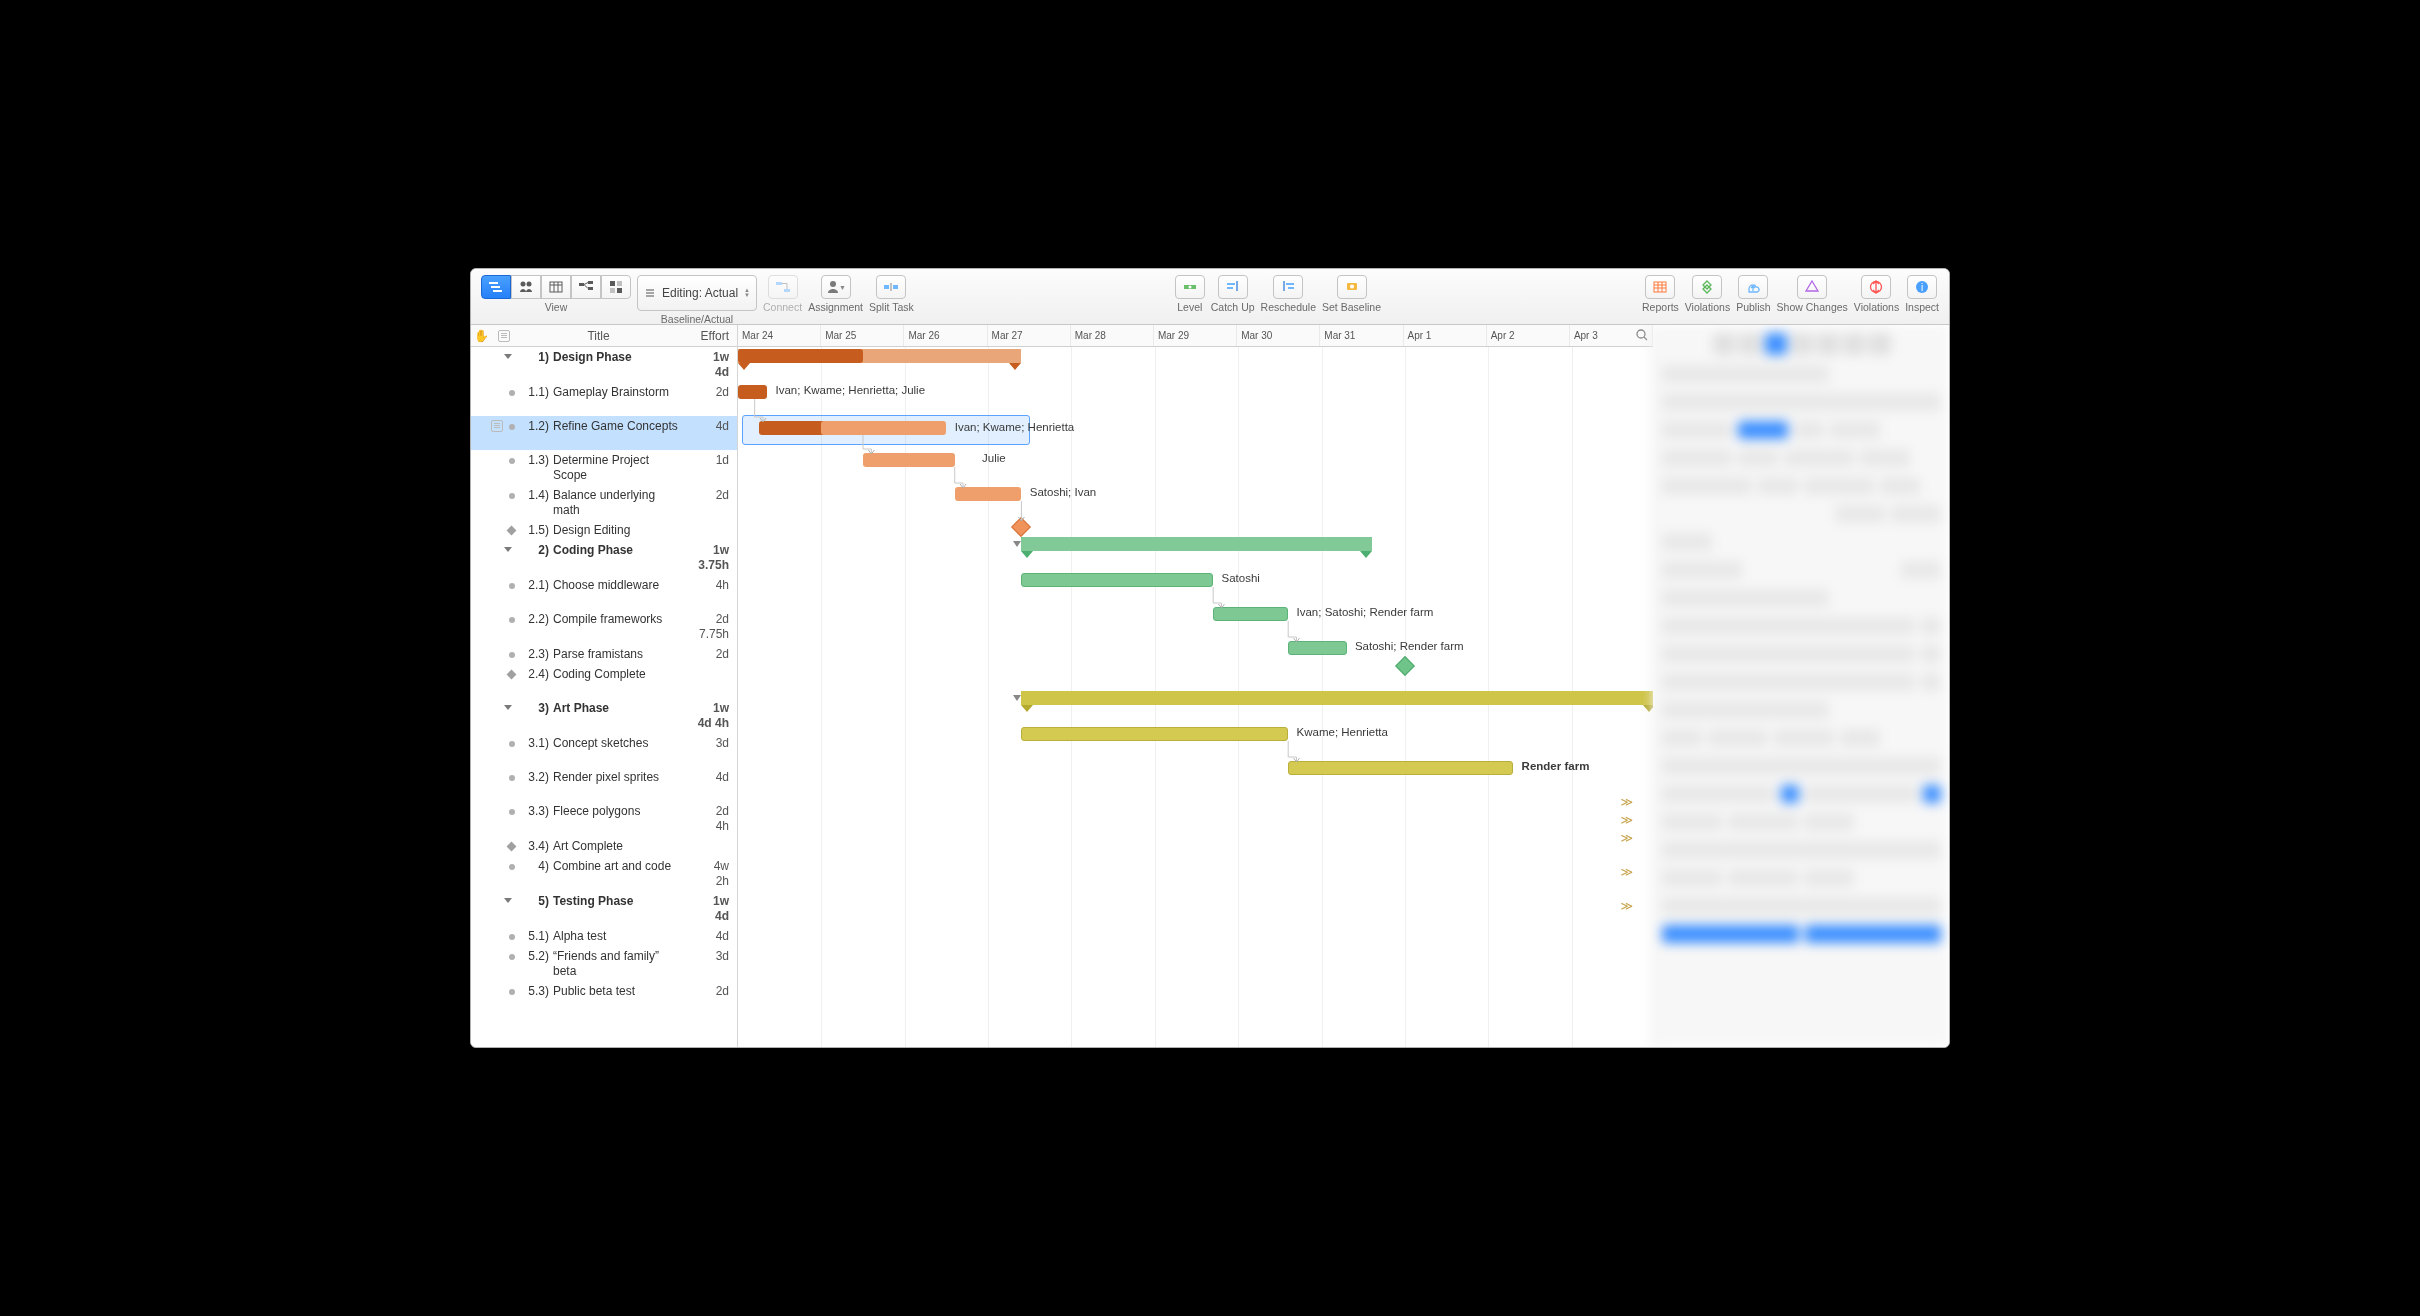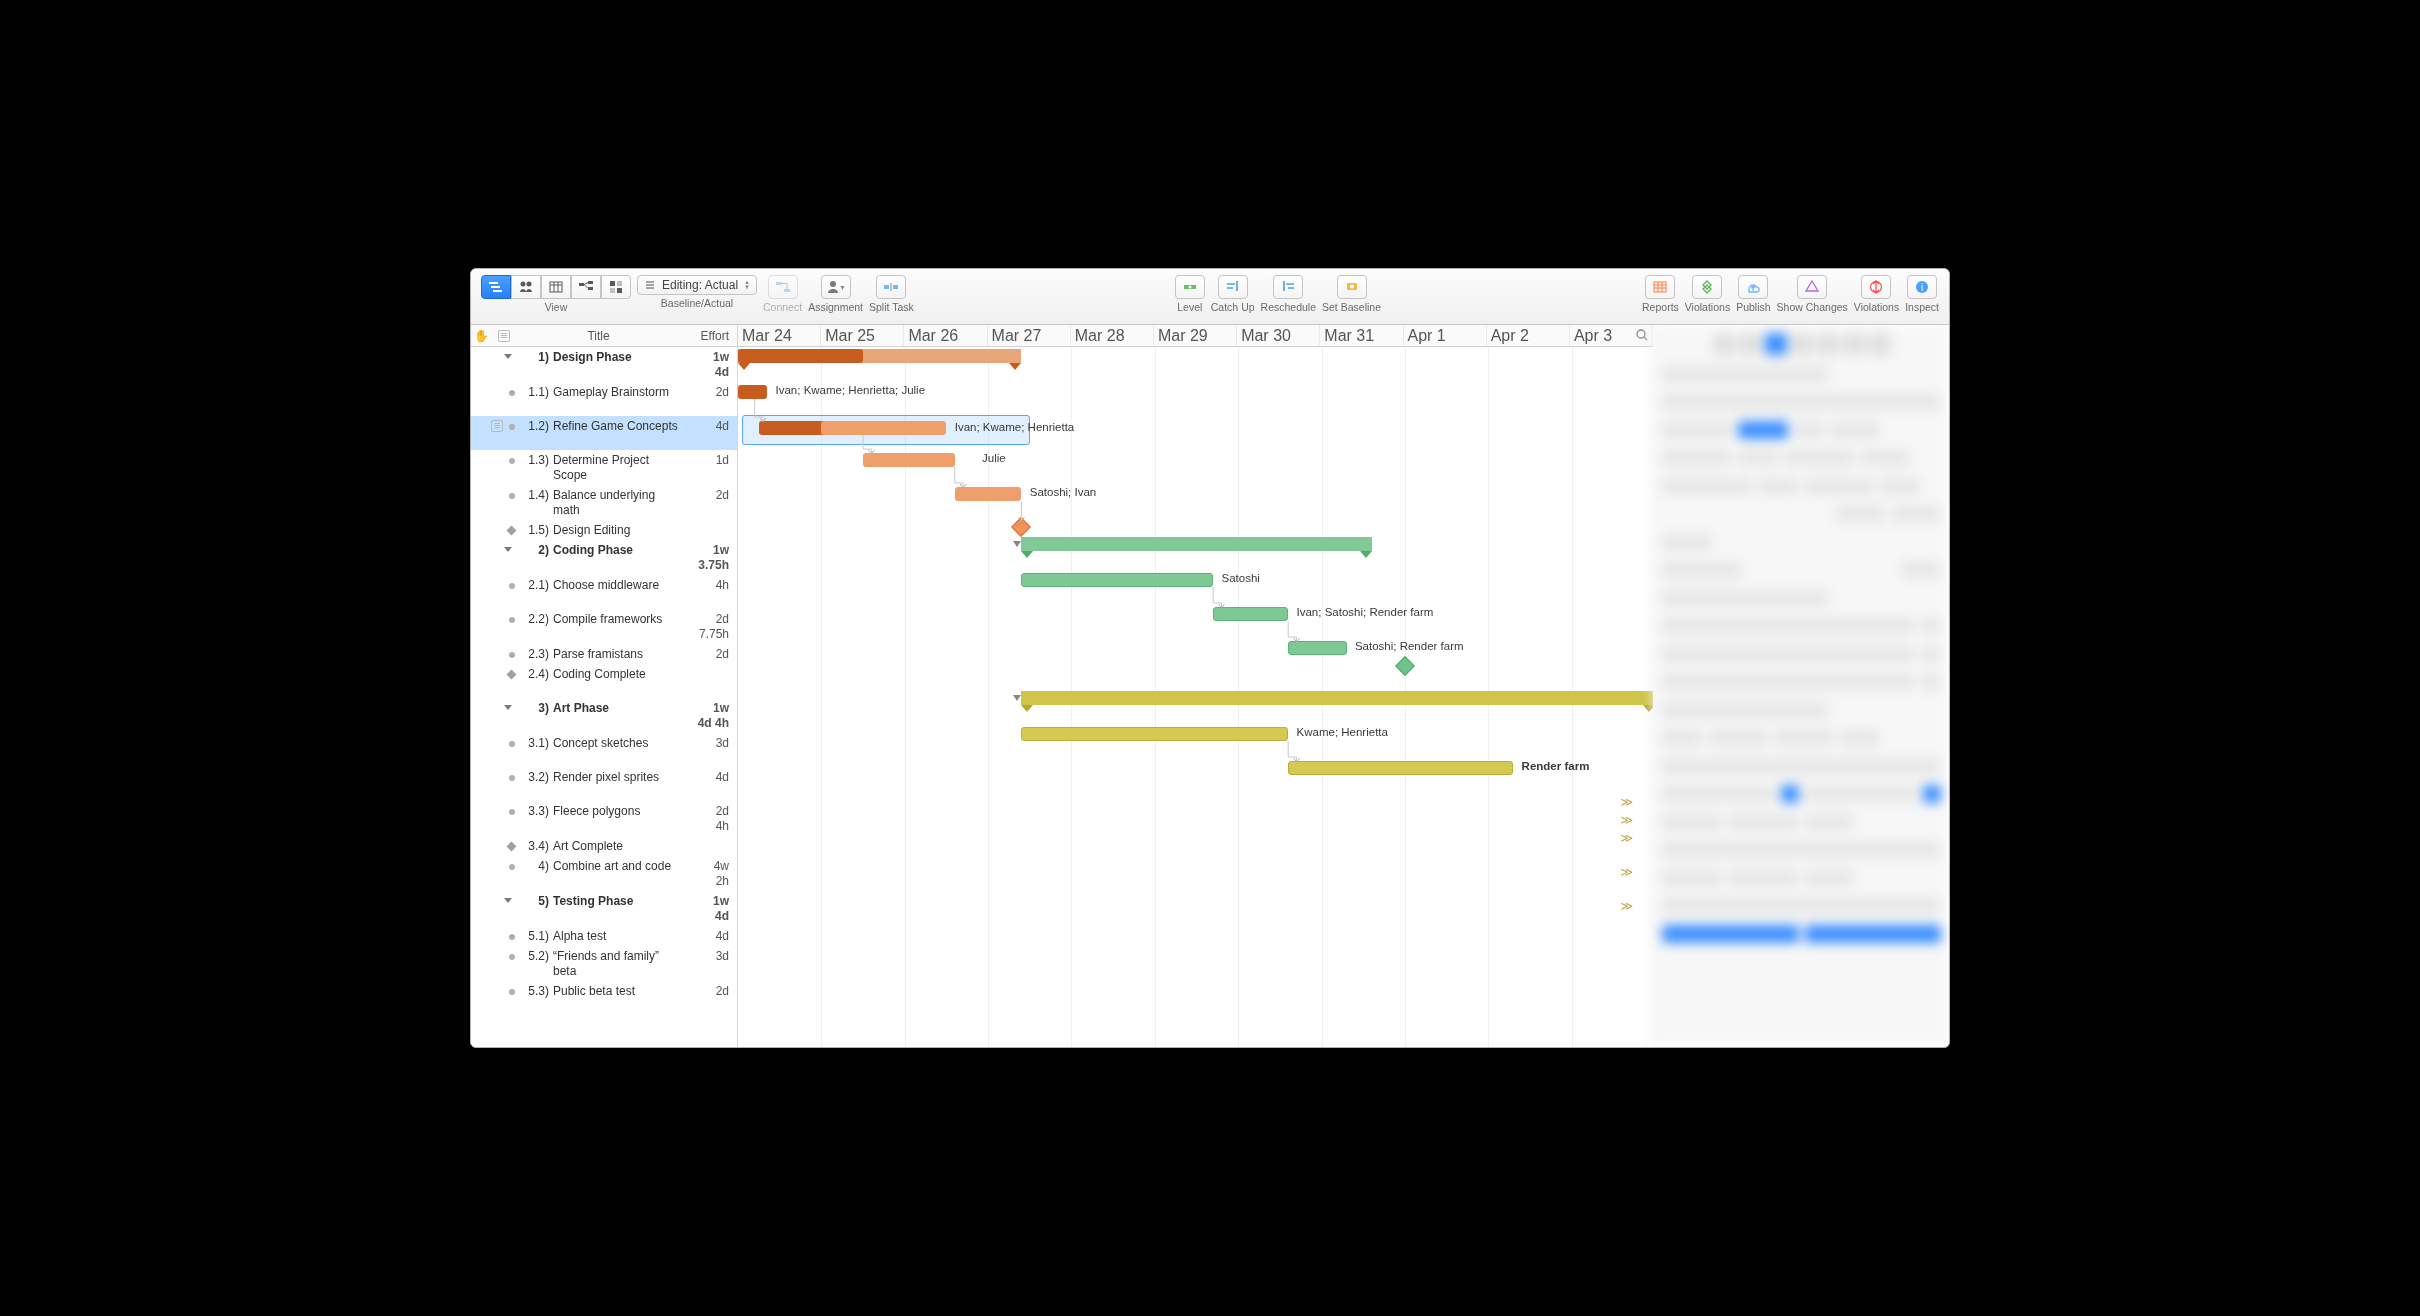--- a/index.html
+++ b/index.html
@@ -16,21 +16,21 @@
 .doc-icon::before{content:"";position:absolute;top:0;right:0;width:5px;height:5px;background:#fff3da;border-bottom-left-radius:2px;}
 .toolbar { height:56px; background:linear-gradient(#fcfcfc,#f0f0f0); border-bottom:1px solid #c8c8c8; display:flex; align-items:flex-start; padding:6px 10px 0; gap:6px; font-size:11px; color:#666; }
 .tool-group{display:flex;flex-direction:column;align-items:center;gap:2px;}
 .tool-btns{display:flex;gap:0;}
 .tbtn{width:30px;height:24px;background:linear-gradient(#ffffff,#f4f4f4);border:1px solid #c4c4c4;display:flex;align-items:center;justify-content:center;font-size:14px;color:#5a5a5a;cursor:pointer;}
 .tbtn.first{border-radius:4px 0 0 4px;}
 .tbtn.last{border-radius:0 4px 4px 0;}
 .tbtn.solo{border-radius:4px;}
 .tbtn.active{background:linear-gradient(#4aa0ff,#2680f8);color:#fff;border-color:#1a68d8;}
 .tlabel{font-size:10.5px;color:#6a6a6a;}
-.dropdown{height:20px;background:linear-gradient(#fff,#f2f2f2);border:1px solid #c4c4c4;border-radius:4px;display:flex;align-items:center;padding:0 6px;gap:6px;font-size:12px;color:#444;}
+.dropdown{height:36px;background:linear-gradient(#fff,#f2f2f2);border:1px solid #c4c4c4;border-radius:4px;display:flex;align-items:center;padding:0 6px;gap:6px;font-size:12px;color:#444;}
 .dd-arrows{display:flex;flex-direction:column;font-size:6px;line-height:5px;color:#888;}
 .spacer{flex:1;}
 .tbtn svg{width:16px;height:16px;}
 .content{flex:1;display:flex;overflow:hidden;background:#fff;}
 .outline{width:267px;border-right:1px solid #d5d5d5;display:flex;flex-direction:column;font-size:12px;}
 .outline-head{height:22px;border-bottom:1px solid #d0d0d0;display:flex;align-items:center;background:#fafafa;}
 .oh-icon{width:22px;display:flex;justify-content:center;color:#888;}
 .oh-title{flex:1;text-align:center;color:#555;}
 .oh-effort{width:55px;text-align:right;padding-right:8px;color:#555;}
 .outline-body{flex:1;overflow:auto;}
@@ -40,21 +40,21 @@
 .ocol-idx{width:34px;text-align:right;padding-right:4px;color:#333;padding-top:1px;}
 .ocol-title{flex:1;color:#333;padding-top:1px;padding-right:4px;line-height:1.25;}
 .ocol-effort{width:55px;text-align:right;padding-right:8px;color:#555;padding-top:1px;line-height:1.25;}
 .orow.group .ocol-title,.orow.group .ocol-idx{font-weight:600;}
 .orow.group .ocol-effort{font-weight:600;}
 .disclosure{display:inline-block;width:0;height:0;border-left:4px solid transparent;border-right:4px solid transparent;border-top:5px solid #7a7a7a;margin-right:3px;margin-top:3px;}
 .bullet{width:6px;height:6px;background:#b0b0b0;border-radius:50%;display:inline-block;margin-top:4px;}
 .diamond-b{width:7px;height:7px;background:#a0a0a0;transform:rotate(45deg);display:inline-block;margin-top:3px;}
 .gantt{flex:1;position:relative;overflow:hidden;}
 .gantt-head{height:22px;border-bottom:1px solid #d0d0d0;display:flex;background:#fafafa;position:relative;}
-.gh-date{flex:1;border-right:1px solid #eaeaea;font-size:16px;color:#555;display:flex;align-items:center;padding-left:4px;}
+.gh-date{flex:1;border-right:1px solid #eaeaea;font-size:10px;color:#555;display:flex;align-items:center;padding-left:4px;}
 .gh-mag{position:absolute;right:4px;top:3px;color:#888;}
 .gantt-body{position:relative;height:calc(100% - 22px);}
 .grid-line{position:absolute;top:0;bottom:0;width:1px;background:#f0f0f0;}
 .bar{position:absolute;height:14px;border-radius:3px;}
 .bar.summary{height:14px;border-radius:0;}
 .bar.summary::before,.bar.summary::after{content:"";position:absolute;top:100%;width:0;height:0;border-left:6px solid transparent;border-right:6px solid transparent;}
 .bar.summary.orange{background:#e8a679;}
 .bar.summary.orange::before{left:-0px;border-top:7px solid #c65d1f;}
 .bar.summary.orange::after{right:-0px;border-top:7px solid #c65d1f;}
 .bar.orange-d{background:#c65d1f;}

